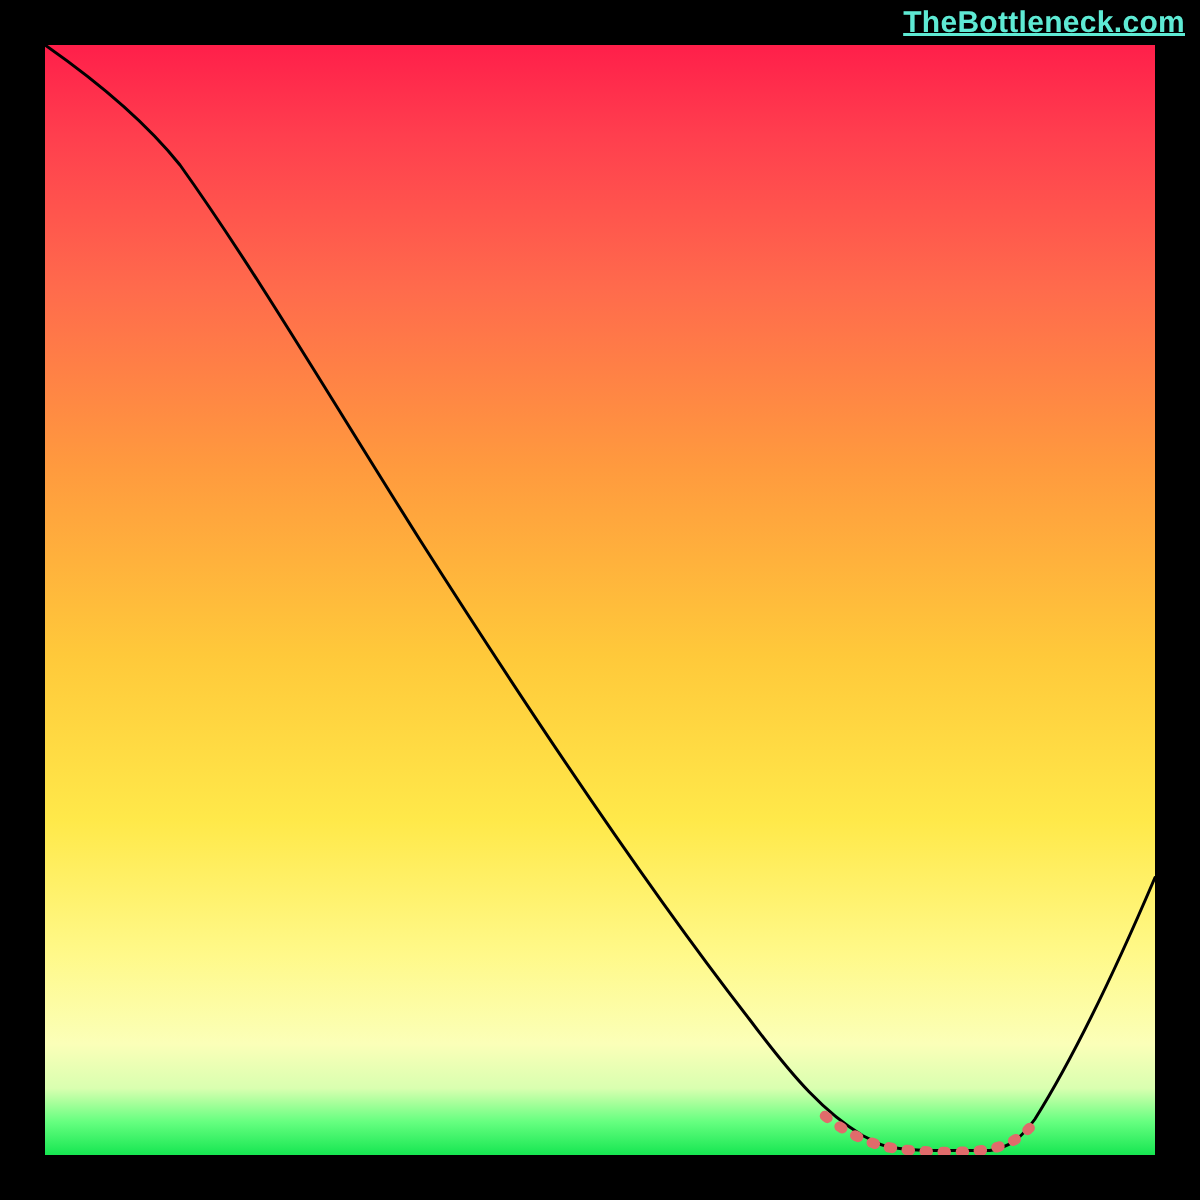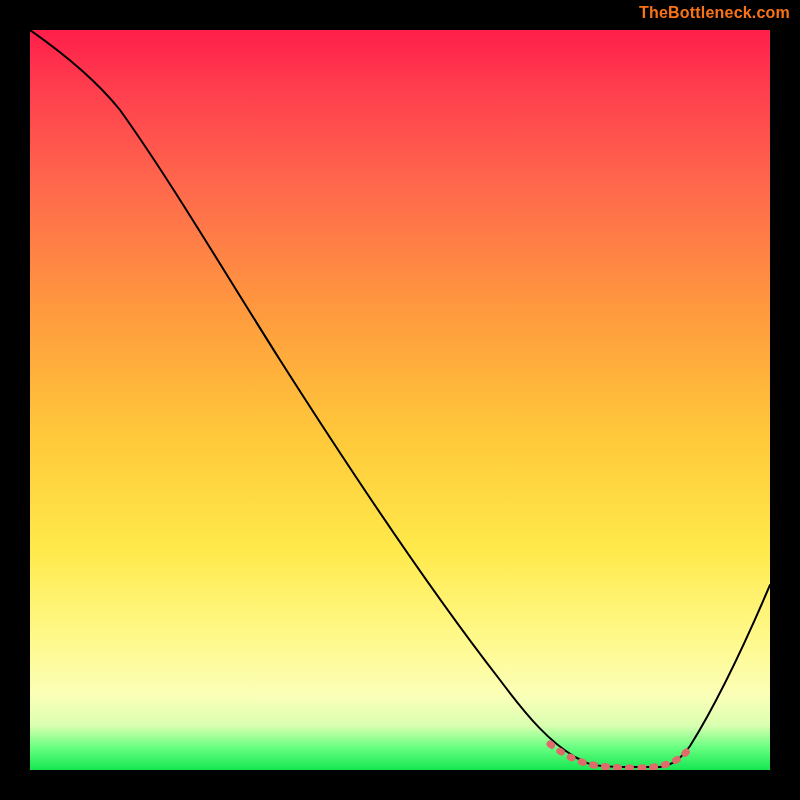--- a/index.html
+++ b/index.html
@@ -14,25 +14,26 @@
   .root {
     position: relative;
     width: 800px;
     height: 800px;
     background: #000000;
   }
   .watermark {
     position: absolute;
     top: 4px;
     right: 10px;
-    font-size: 16px;
+    font-size: 20px;
     font-weight: 600;
-    color: #f97316;
+    color: #5eead4;
     letter-spacing: 0.2px;
     z-index: 10;
+    text-decoration: underline;
   }
   .plot-area {
     position: absolute;
     left: 30px;
     top: 30px;
     width: 740px;
     height: 740px;
     
     background: linear-gradient(
       to bottom,

